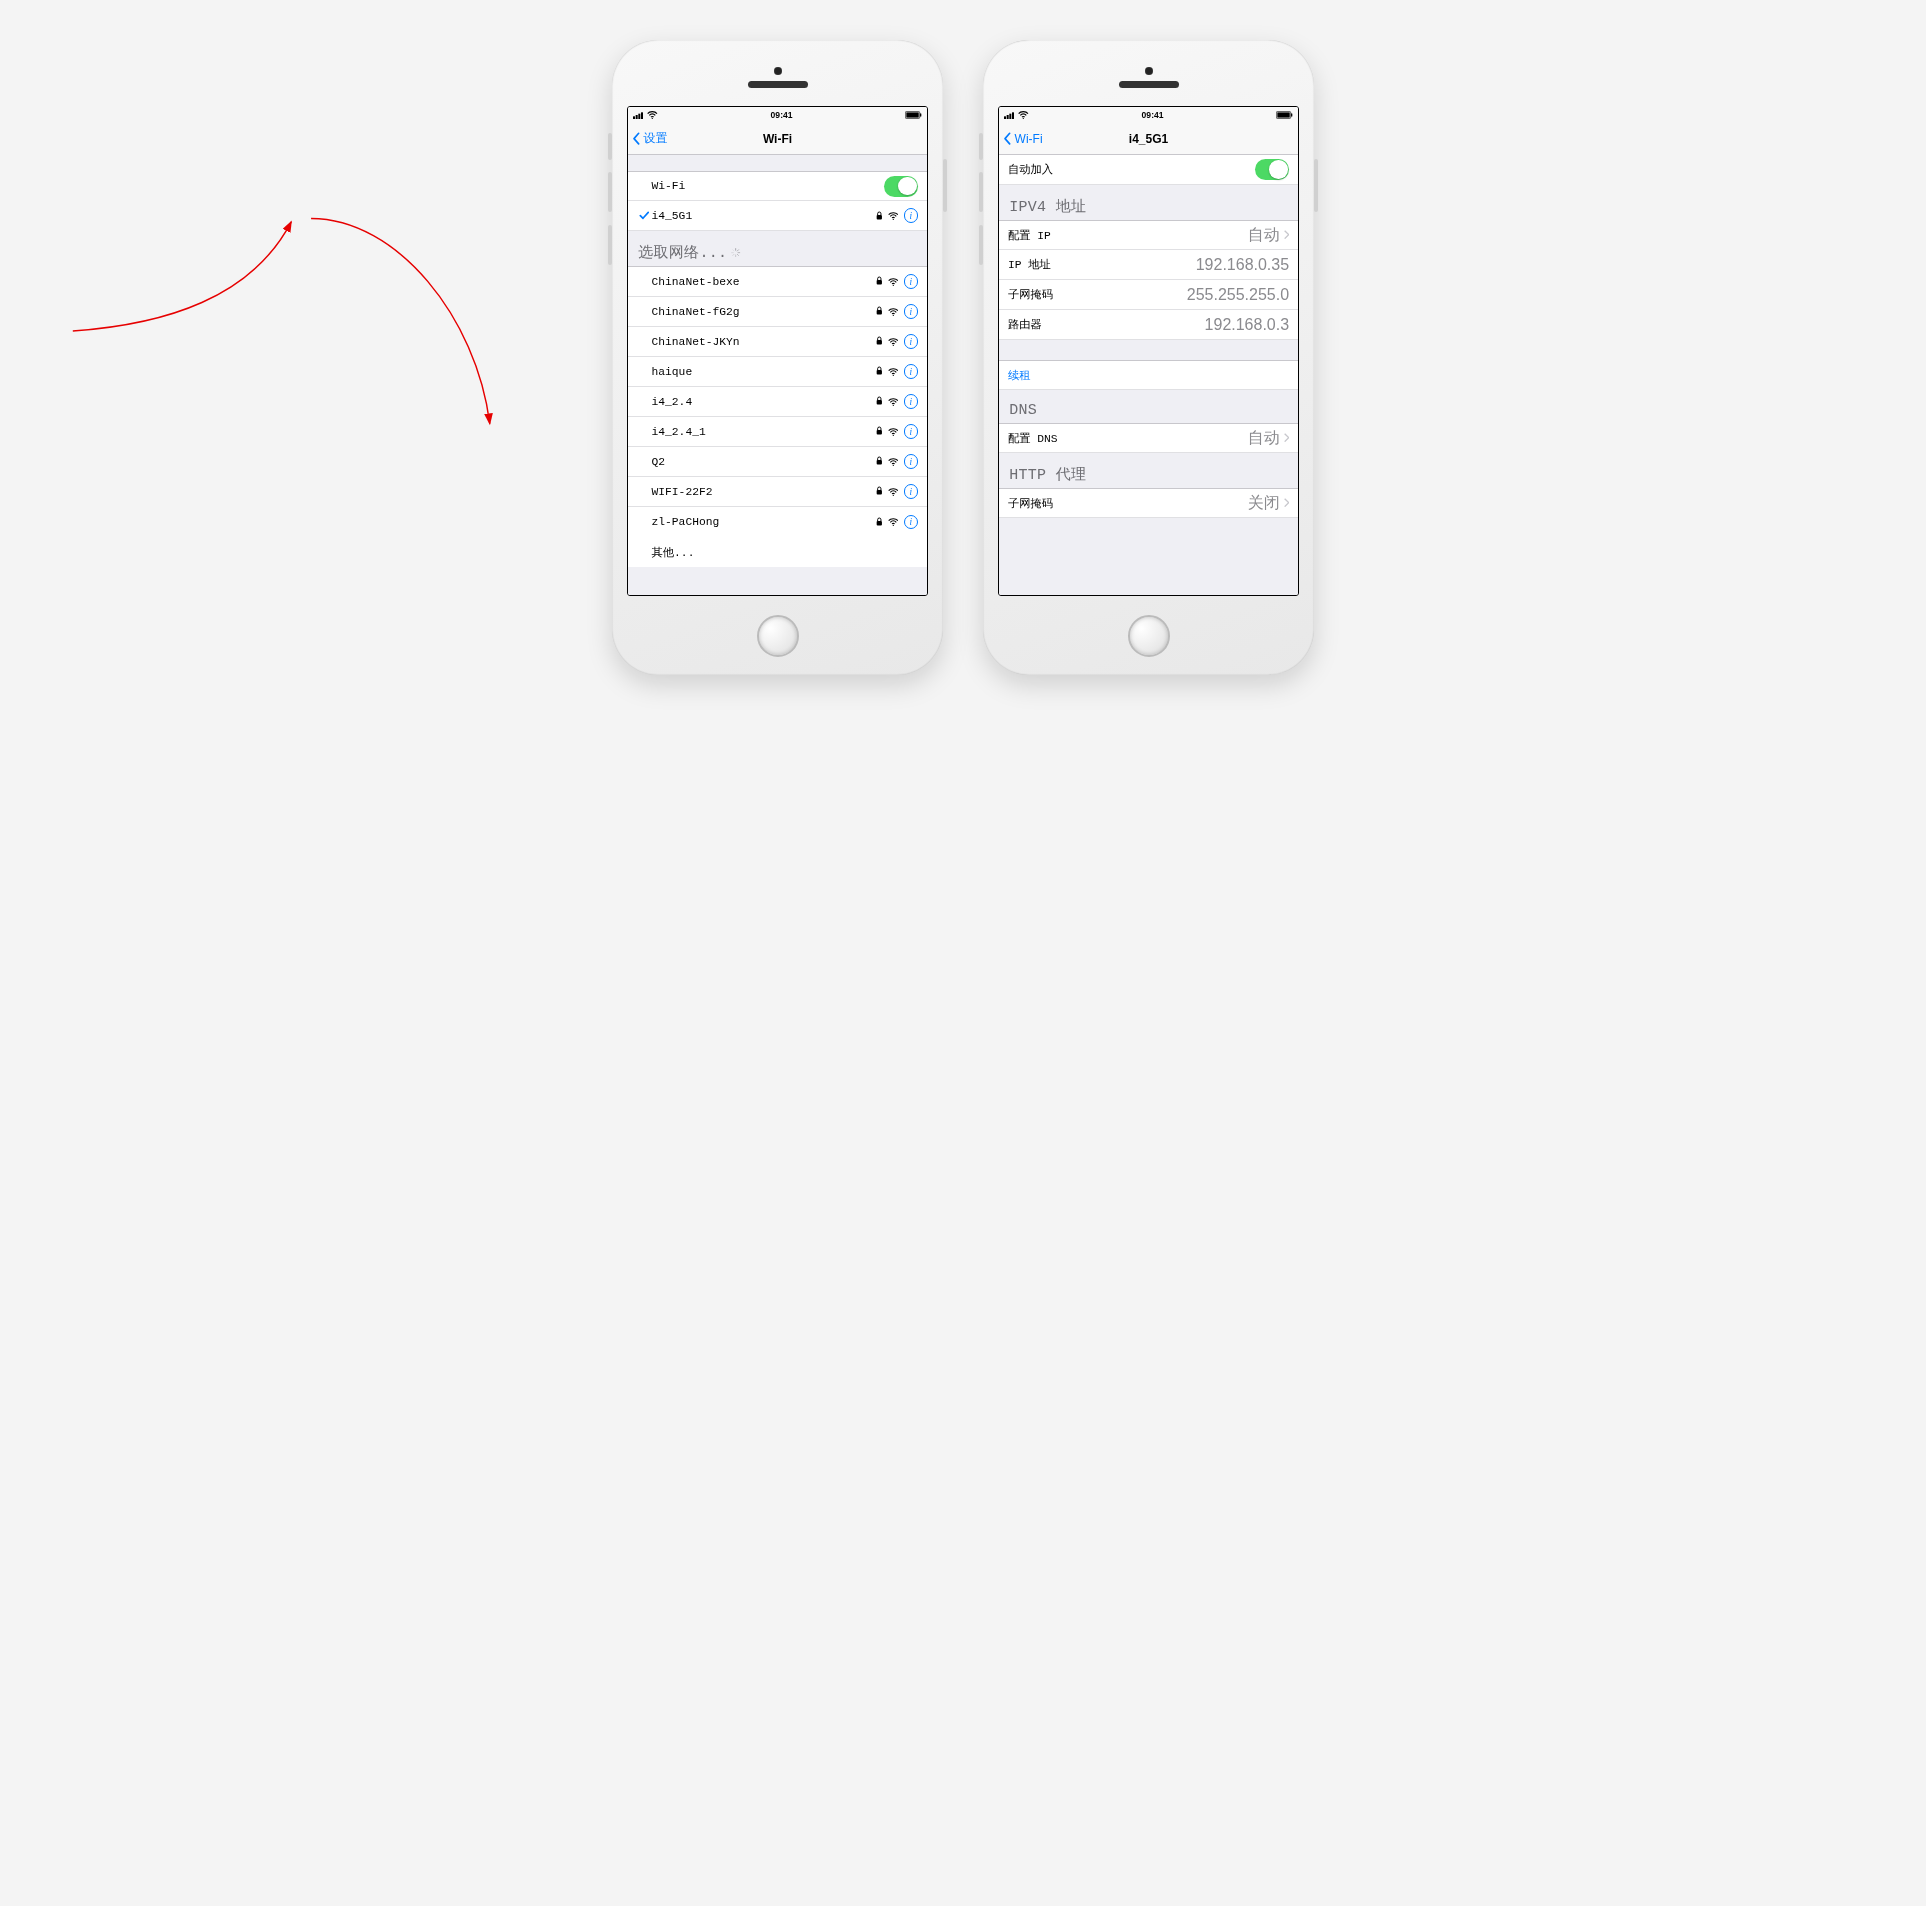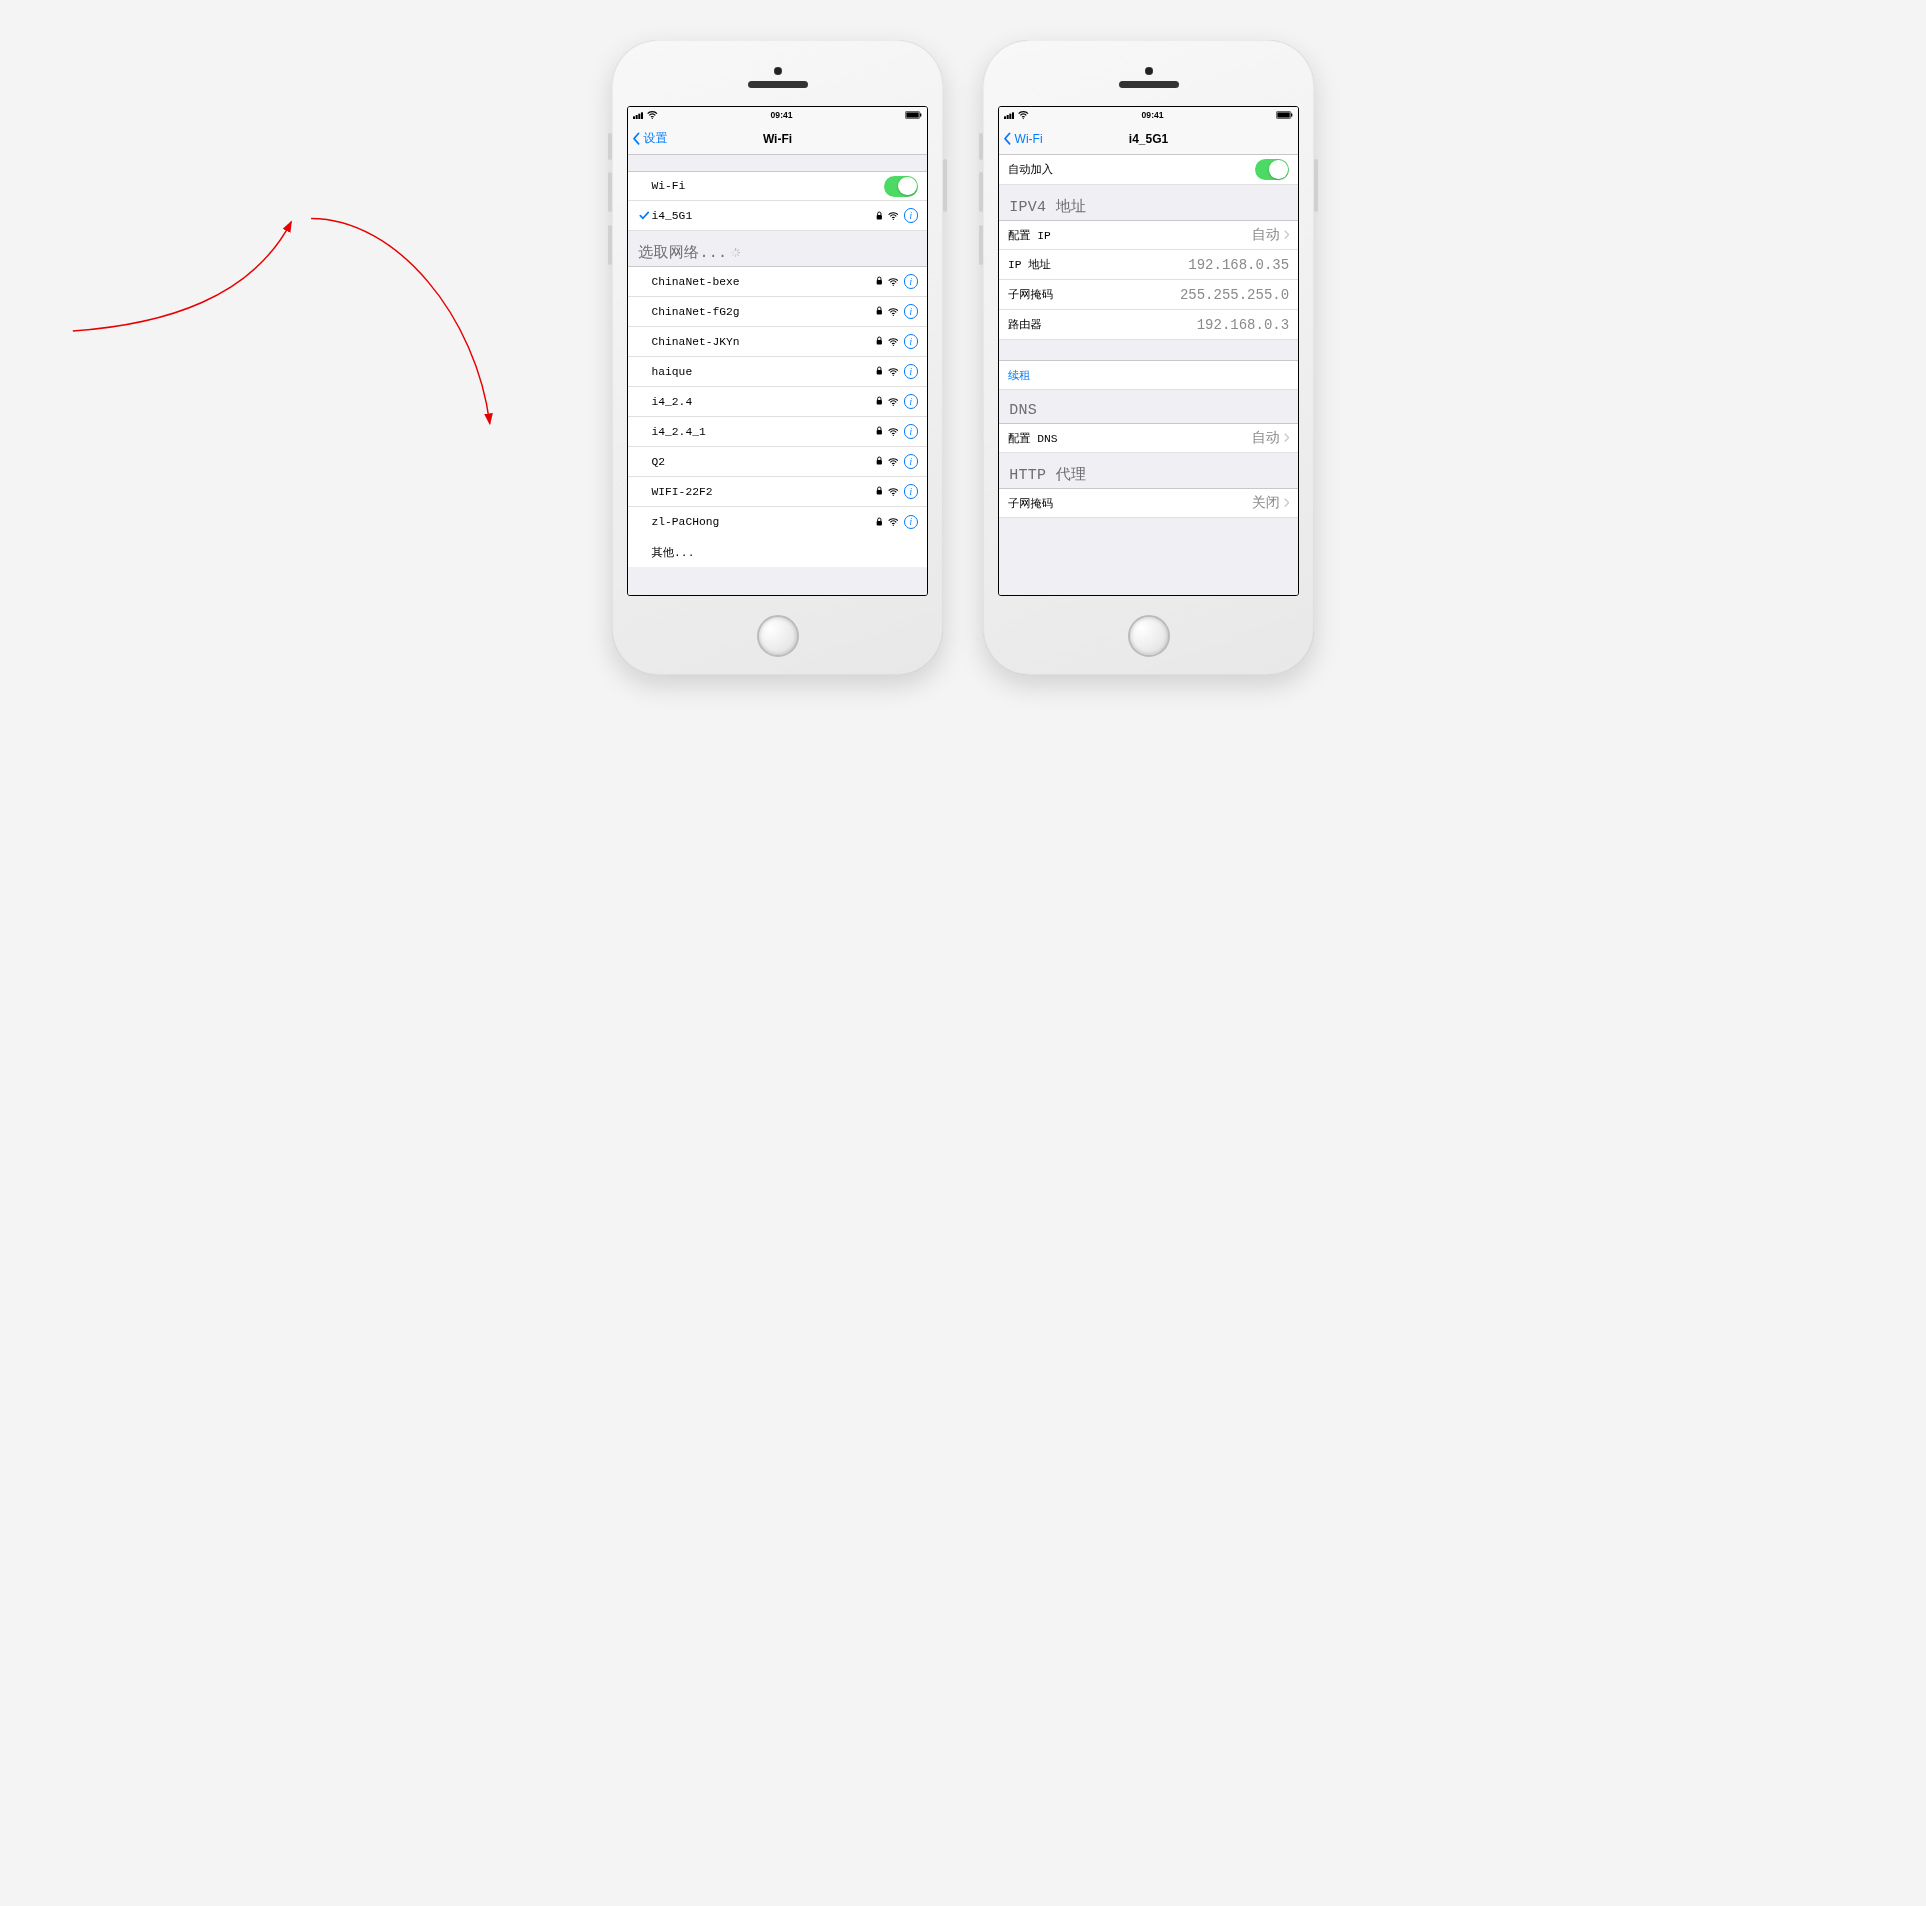--- a/index.html
+++ b/index.html
@@ -136,21 +136,21 @@
   .cell:last-child { border-bottom: none; }
   .cell .check {
     width: 14.6px;
     color: #007aff;
     display: flex;
     justify-content: center;
   }
   .cell .indent { width: 14.6px; }
   .cell .label { flex: 1; white-space: nowrap; overflow: hidden; text-overflow: ellipsis; font-family: Liberation Mono, monospace; }
   .cell .accessory { display: flex; align-items: center; gap: 5.3px; color:#000;}
-  .cell .value { color: #8a8a8e; font-size: 14px; font-family: Liberation Mono, monospace;}
+  .cell .value { color: #8a8a8e; font-size: 16px;}
   .cell .chev { color:#c7c7cc;}
   .cell .info-circle {
     width: 14.6px; height: 14.6px;
     border: 1px solid #007aff;
     border-radius: 50%;
     color: #007aff;
     font-family: Georgia, serif;
     font-style: italic;
     font-size: 9.3px;
     display: flex; align-items: center; justify-content: center;

